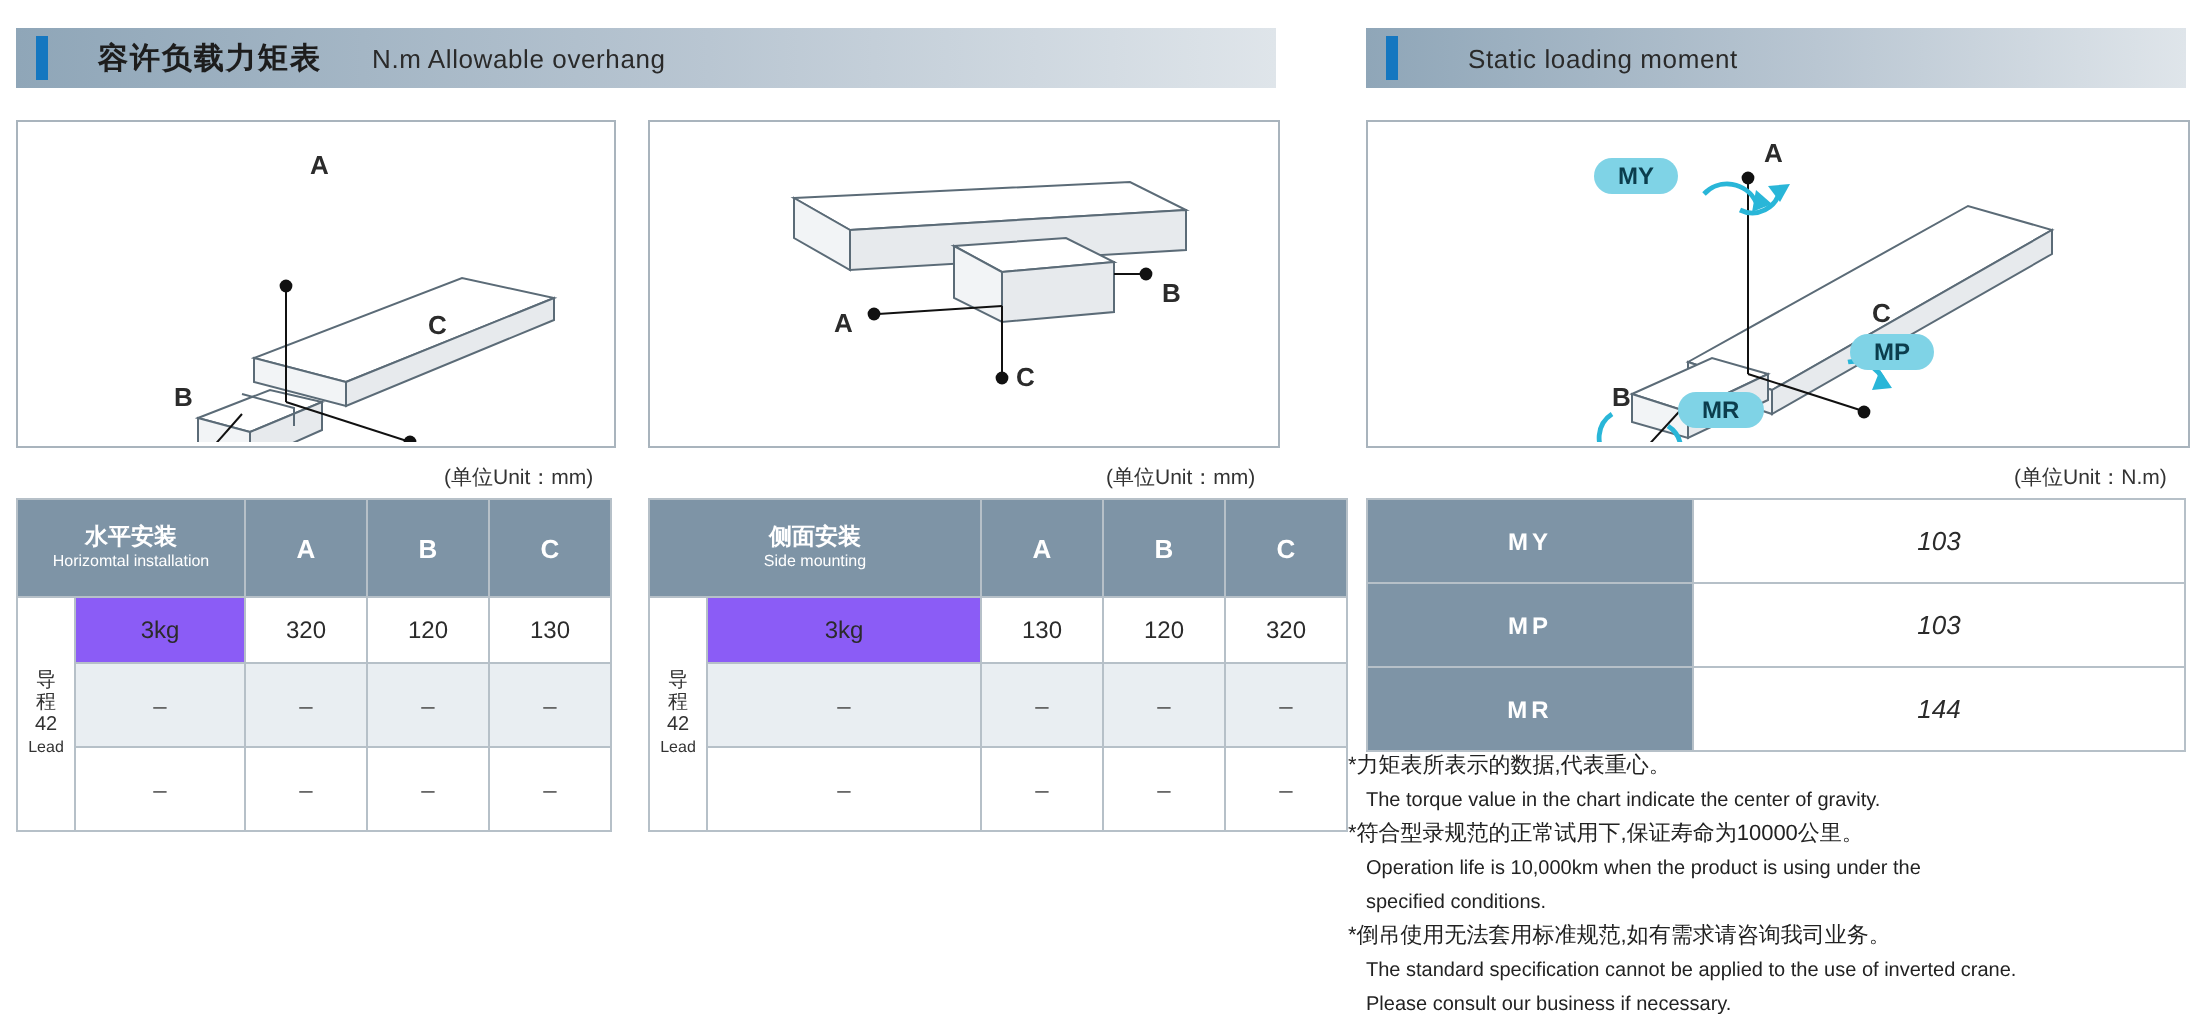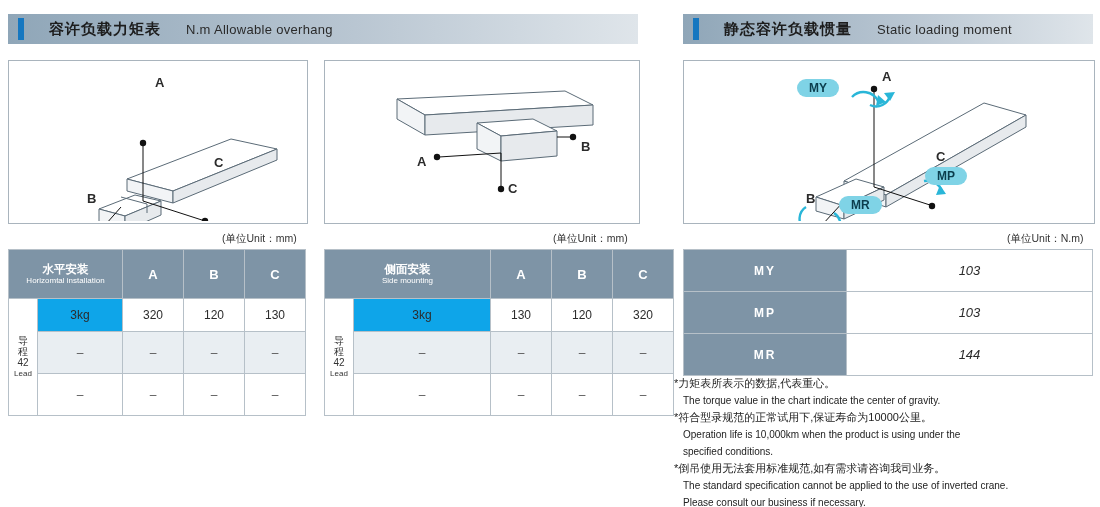--- a/index.html
+++ b/index.html
@@ -30,21 +30,21 @@
   .unit{position:absolute;font-size:10.5px;color:#333;}
 
   
   table.t{position:absolute;border-collapse:collapse;font-size:11px;}
   table.t td,table.t th{border:1px solid #b6c0c8;text-align:center;vertical-align:middle;margin-top:32px;}
   .hcell{background:#7e94a6;color:#fff;font-weight:bold;}
   .hcell .cn{font-size:11.5px;display:block;line-height:14px;}
   .hcell .en{font-size:8px;display:block;font-weight:normal;line-height:10px;}
   .abc{background:#7e94a6;color:#fff;font-size:13px;font-weight:bold;width:58px;}
   .lead{background:#ffffff;color:#333;font-size:10px;line-height:11px;width:26px;}
-  .kg{background:#0ea5e9;font-size:12px;}
+  .kg{background:#8b5cf6;font-size:12px;}
   .val{background:#ffffff;font-size:12px;}
   .valg{background:#e9eef2;font-size:12px;}
   .dash{color:#555;}
 
   
   table.r{position:absolute;border-collapse:collapse;}
   table.r td{border:1px solid #b6c0c8;height:39px;}
   .rlab{background:#7e94a6;color:#fff;font-weight:bold;font-size:12px;letter-spacing:2px;text-align:center;width:160px;}
   .rval{background:#fff;font-size:13px;text-align:center;font-style:italic;}
 
@@ -64,21 +64,20 @@
 <div class="page">
 
   <div class="hdr" style="left:8px;top:14px;width:630px;">
     <div class="accent"></div>
     <span class="cn">容许负载力矩表</span>
     <span class="en">N.m  Allowable  overhang</span>
   </div>
 
   <div class="hdr" style="left:683px;top:14px;width:410px;">
     <div class="accent"></div>
-    <span class="cn">静态容许负载惯量</span>
     <span class="en">Static loading moment</span>
   </div>
 
   <div class="fig" style="left:8px;top:60px;width:298px;height:162px;">
     <svg width="296" height="160" viewBox="0 0 296 160">
 
       <polygon points="118,118 222,78 268,88 164,130" fill="#ffffff" stroke="#5b6b77" stroke-width="1"></polygon>
       <polygon points="118,118 164,130 164,142 118,130" fill="#f2f4f6" stroke="#5b6b77" stroke-width="1"></polygon>
       <polygon points="164,130 268,88 268,99 164,142" fill="#e7eaed" stroke="#5b6b77" stroke-width="1"></polygon>
 

